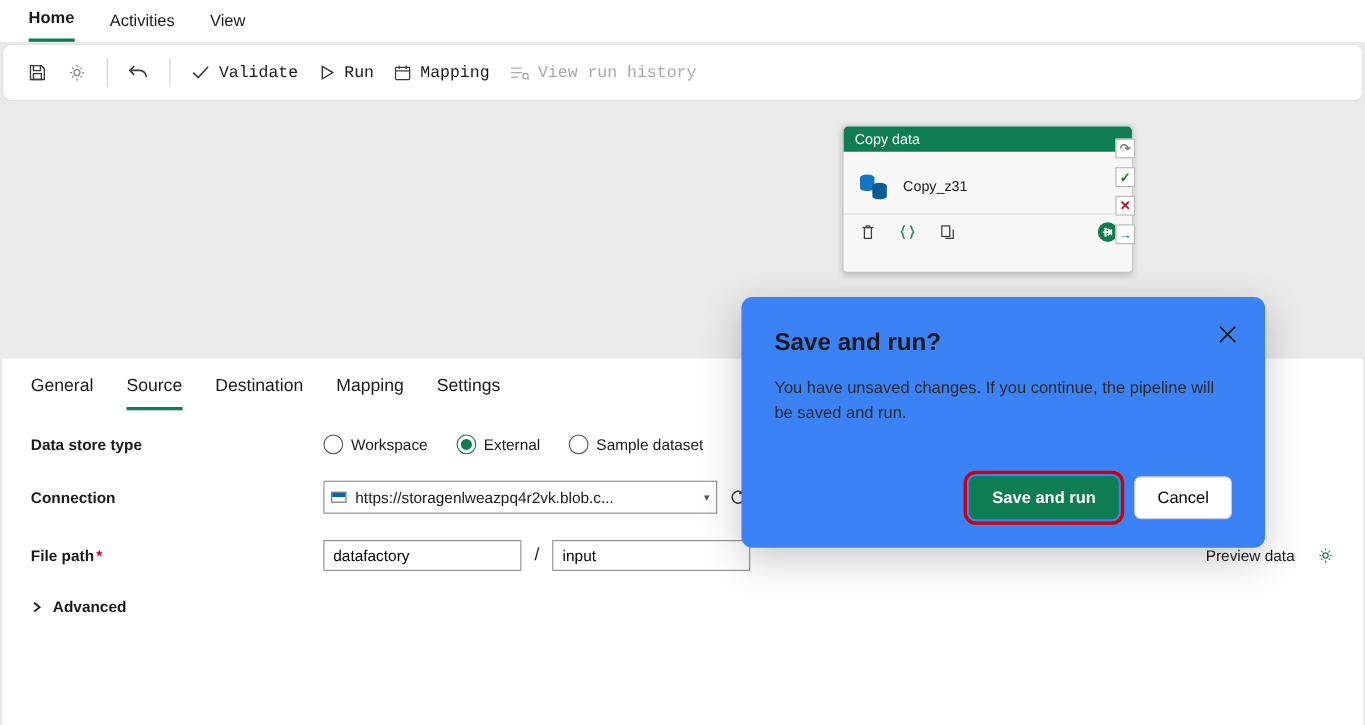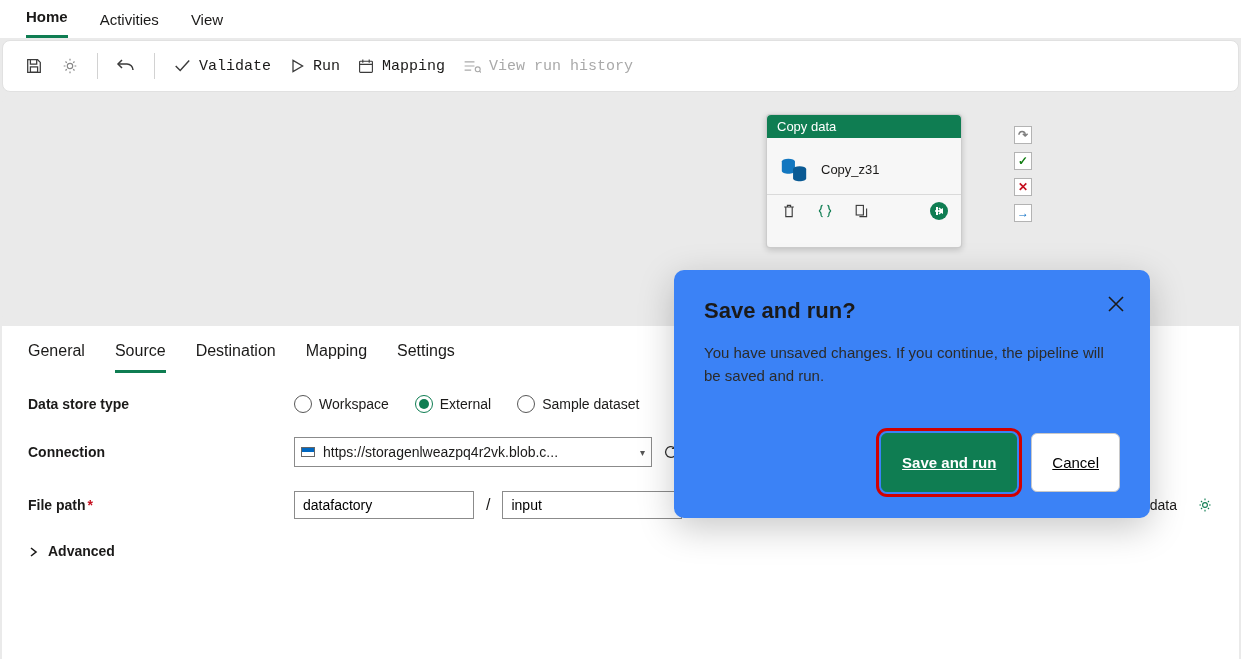--- a/index.html
+++ b/index.html
@@ -48,21 +48,21 @@
     height: 226px;
     position: relative;
     margin: 4px 2px 0 2px;
     border-radius: 6px;
   }
 
   
   .activity {
     position: absolute;
     top: 18px; left: 764px;
-    width: 196px;
+    width: 264px;
     height: 134px;
     border: 1px solid #6b6b6b4d;
     box-shadow: 0 2px 6px rgba(0,0,0,.18);
     border-radius: 4px;
     background: #f7f7f7;
     font-size: 13px;
   }
   .activity-header {
     background: #0f7d52;
     color: #fff;
@@ -182,22 +182,22 @@
     pointer-events:auto;
   }
   .dialog h2 { margin:0 0 18px 0; font-size:22px; font-weight:700; }
   .dialog .close {
     position:absolute; top:22px; right:22px; cursor:pointer;
     width:24px; height:24px; display:flex; align-items:center; justify-content:center;
   }
   .dialog p { margin:0 0 46px 0; font-size:15px; line-height:1.5; color:#2b2b2b; }
   .dialog .actions { display:flex; gap:14px; justify-content:flex-end; }
   .btn {
-    font-size:15px; padding:20px 20px; border-radius:6px; cursor:pointer;
-    border:1px solid #c8c8c8; background:#fff;text-decoration:underline;
+    font-size:15px; padding:10px 20px; border-radius:6px; cursor:pointer;
+    border:1px solid #c8c8c8; background:#fff;
   }
   .btn-primary {
     background:#0f7d52; border-color:#0f7d52; color:#fff; font-weight:600;
   }
   .highlight-red {
     outline: 3px solid #d10000; outline-offset: 2px;
   }
 </style>
 </head>
 <body>

